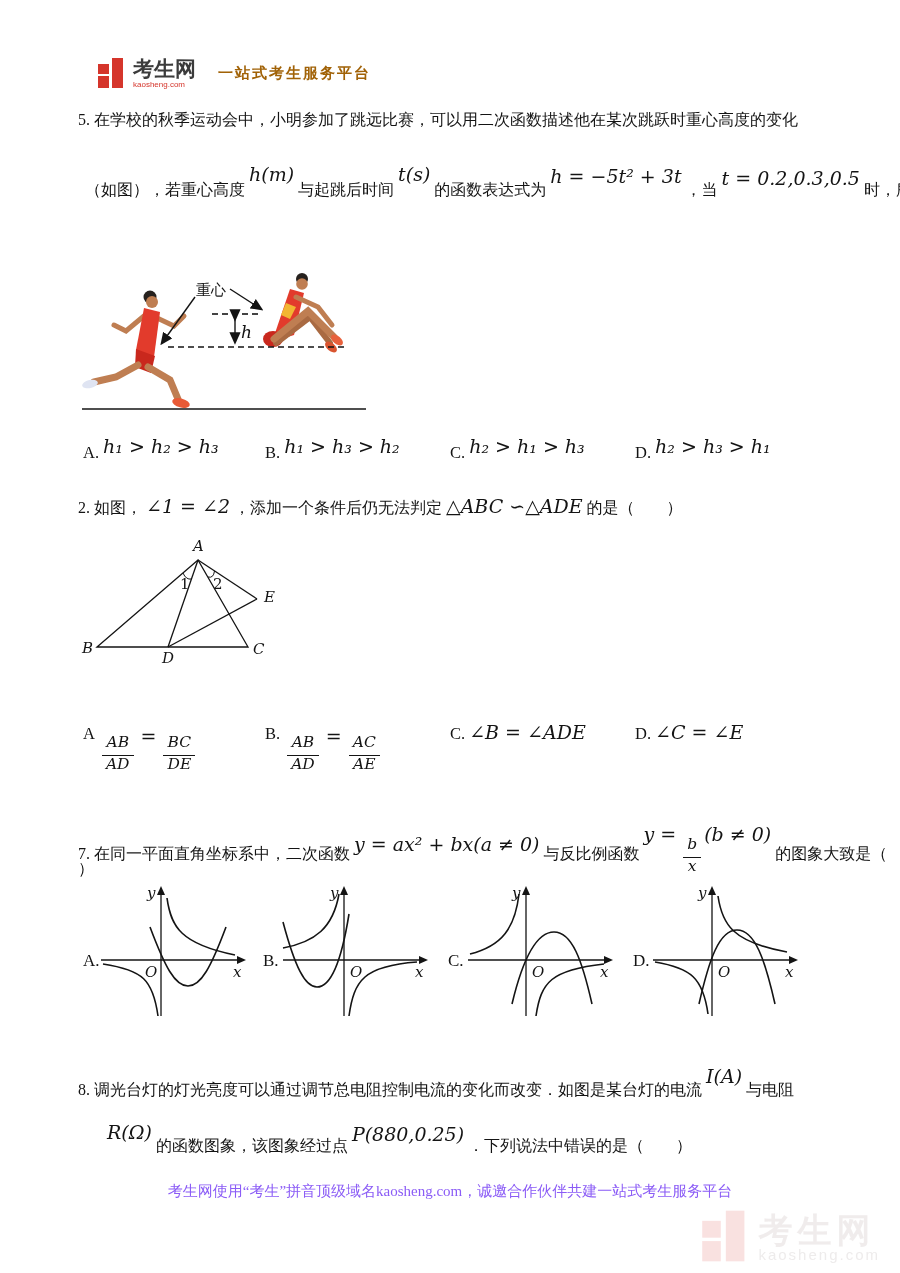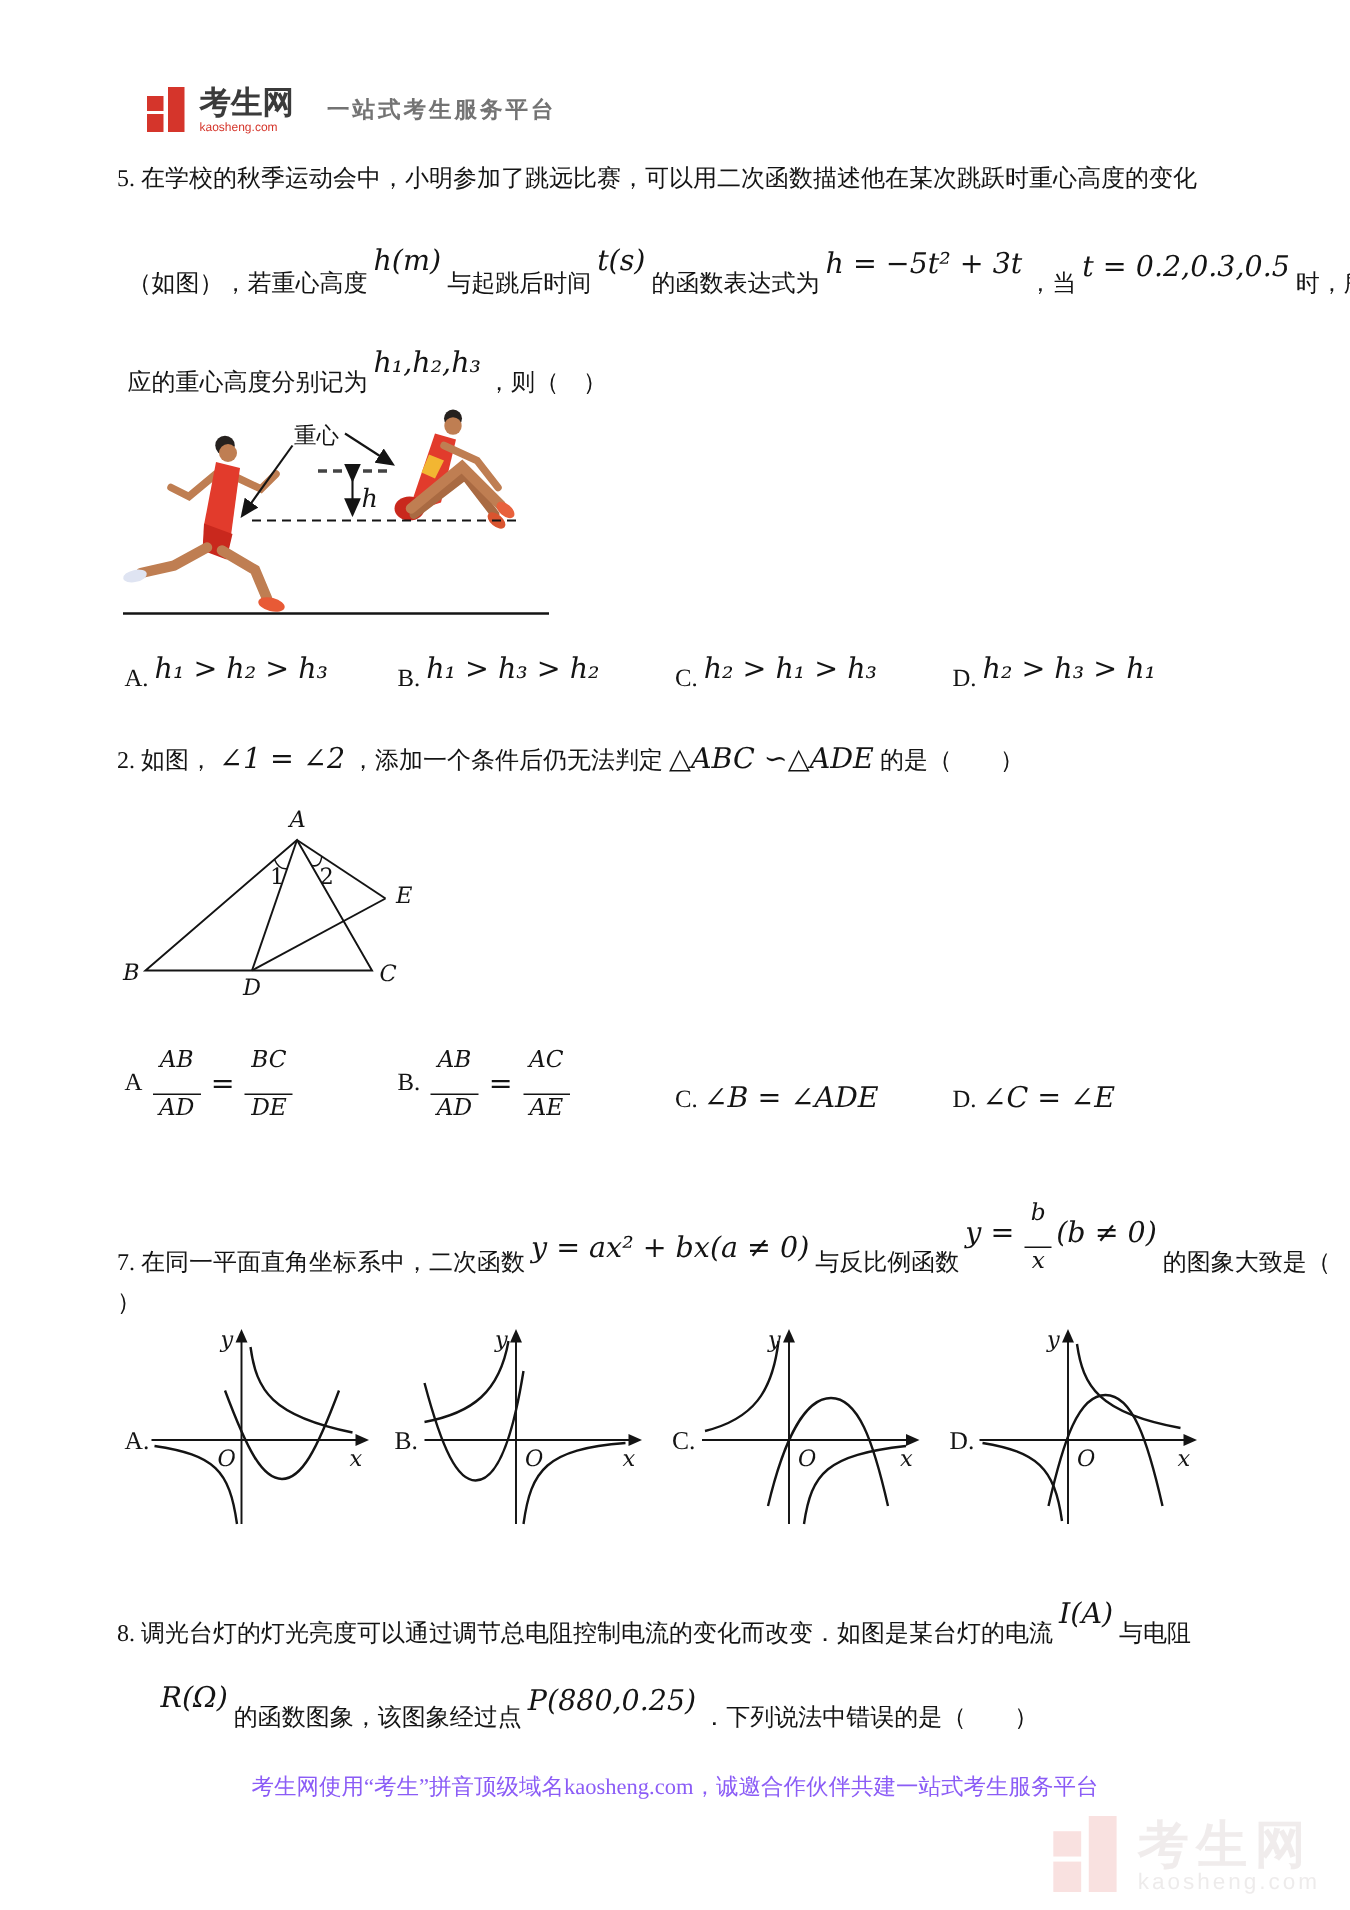--- a/index.html
+++ b/index.html
@@ -7,29 +7,29 @@
         font-family:"Liberation Serif","DejaVu Serif",serif;color:#141414;}
   .abs{position:absolute;}
   .cn{font-size:16px;line-height:1.5;color:#141414;}
   .math{font-family:"DejaVu Serif",serif;font-style:italic;font-size:19px;white-space:nowrap;}
   .r5{vertical-align:5px;} .r8{vertical-align:8px;} .r10{vertical-align:10px;}
   .r12{vertical-align:12px;margin-left:22px;} .r14{vertical-align:14px;} .r18{vertical-align:18px;}
   .mx{margin:0 4px;}
   .okey{font-size:16.5px;}
   .vfrac{display:inline-block;text-align:center;vertical-align:middle;
          font-family:"DejaVu Serif",serif;font-style:italic;font-size:15.5px;line-height:1.15;margin:0 3px;}
-  .vfrac .n{display:block;border-bottom:1.2px solid #141414;padding:0 4px 13px 4px;}
+  .vfrac .n{display:block;border-bottom:1.2px solid #141414;padding:0 4px 3px 4px;margin-top:36px;}
   .vfrac .d{display:block;padding:0 4px;}
   .emph{-webkit-text-emphasis:dot over;text-emphasis:dot over;}
   .glabel{font-size:17px;}
   
   .logo-wrap{display:flex;align-items:center;gap:8px;}
   .logo-txt-main{font-family:"Liberation Sans",sans-serif;font-weight:bold;font-size:21px;color:#3b3b3b;line-height:1;}
   .logo-txt-dom{font-family:"Liberation Sans",sans-serif;font-size:8px;color:#d5352b;line-height:1;margin-top:2px;}
-  .logo-tag{font-family:"Liberation Sans",sans-serif;font-weight:bold;font-size:15px;color:#737373;
+  .logo-tag{font-family:"Liberation Sans",sans-serif;font-weight:bold;font-size:15px;color:#a16207;
             letter-spacing:2px;margin-left:14px;}
   
   .footer{width:100%;text-align:center;font-size:15px;color:#8b5cf6;}
   .wm{display:flex;align-items:flex-end;gap:10px;opacity:0.55;}
   .wm-main{font-family:"Liberation Sans",sans-serif;font-weight:bold;font-size:34px;color:#e4dede;letter-spacing:5px;line-height:0.9;}
   .wm-dom{font-family:"Liberation Sans",sans-serif;font-size:15px;color:#e0dcdc;letter-spacing:2px;}
   svg text{font-family:"DejaVu Serif",serif;}
 </style>
 </head>
 <body>
@@ -48,23 +48,20 @@
     </div>
     <div class="logo-tag">一站式考生服务平台</div>
   </div>
 
   <div class="abs cn" style="left:78px;top:108px;width:770px;">5. 在学校的秋季运动会中，小明参加了跳远比赛，可以用二次函数描述他在某次跳跃时重心高度的变化</div>
 
   <div class="abs cn" style="left:85px;top:160px;width:780px;white-space:nowrap;">
     <span>（如图），若重心高度</span><span class="math r14 mx">h(m)</span><span>与起跳后时间</span><span class="math r14 mx">t(s)</span><span>的函数表达式为</span><span class="math r12 mx">h = −5t² + 3t</span><span>，当</span><span class="math r10 mx">t = 0.2,0.3,0.5</span><span>时，所对</span>
   </div>
 
-  <div class="abs cn" style="left:85px;top:228px;white-space:nowrap;">
-    <span>应的重心高度分别记为</span><span class="math r12 mx">h₁,h₂,h₃</span><span>，则（　）</span>
-  </div>
 
   <svg class="abs" style="left:80px;top:263px;" width="290" height="150" viewBox="0 0 290 150">
     <defs>
       <marker id="ah" markerWidth="9" markerHeight="8" refX="7" refY="4" orient="auto">
         <polygon points="0,0 9,4 0,8" fill="#141414"></polygon>
       </marker>
     </defs>
 
     <g>
       <circle cx="70" cy="34" r="6.5" fill="#26211e"></circle>

